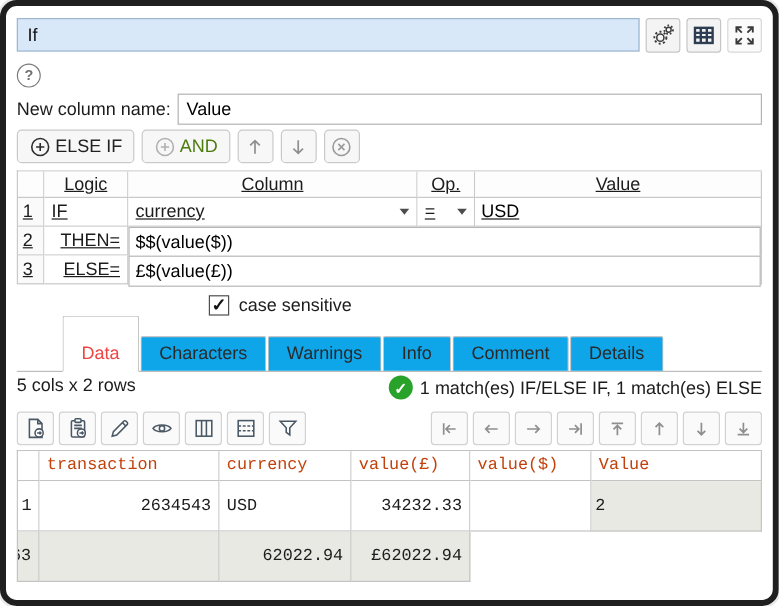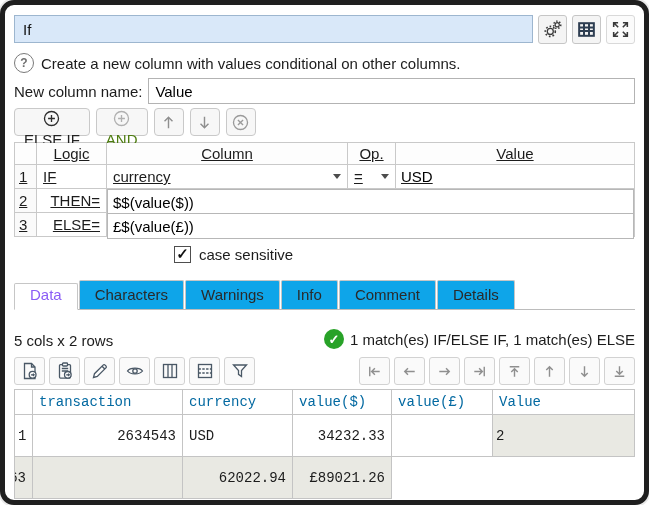--- a/index.html
+++ b/index.html
@@ -15,21 +15,21 @@
   .sq-btn.flat{border-color:#d9d9d9;background:#fbfbfb;}
   
   .help-row{display:flex;align-items:center;gap:7px;margin-top:8px;height:22px;font-size:15px;}
   .help-circle{width:18px;height:18px;border:1.4px solid #7a7a7a;border-radius:50%;color:#6f6f6f;
                display:flex;align-items:center;justify-content:center;font-size:12px;font-weight:bold;flex:0 0 auto;}
   .name-row{display:flex;align-items:center;gap:6px;margin-top:6px;height:22px;font-size:15px;}
   .name-input{flex:1;height:26px;border:1px solid #b3b3b3;font:15px "Liberation Sans",sans-serif;padding:0 6px;box-sizing:border-box;}
   
   .btn-row{display:flex;align-items:center;gap:6px;margin-top:6px;height:28px;}
   .btn{display:flex;align-items:center;gap:3px;height:28px;padding:0 9px;border:1px solid #c9c9c9;background:#f7f7f7;
-       border-radius:4px;font:15px "Liberation Sans",sans-serif;color:#222;cursor:pointer;flex-direction:column;}
+       border-radius:4px;font:15px "Liberation Sans",sans-serif;color:#222;cursor:pointer;}
   .btn.disabled{color:#4d7c0f;}
   .btn.icon-only{width:30px;padding:0;justify-content:center;}
   
   .logic{display:grid;grid-template-columns:22px 70px 241px 48px 1fr;margin-top:6px;
          border-left:1px solid #c9c9c9;border-top:1px solid #c9c9c9;font-size:15px;}
   .lc{border-right:1px solid #c9c9c9;border-bottom:1px solid #c9c9c9;display:flex;align-items:center;
       padding:0 6px;height:23px;box-sizing:border-box;background:#fff;text-decoration:underline;}
   .lc.hd{justify-content:center;height:22px;background:#fdfdfd;}
   .lc.num{justify-content:flex-start;background:#fafafa;padding:0 4px;}
   .lc.right{justify-content:flex-end;}
@@ -41,37 +41,37 @@
   .expr-input{width:100%;height:100%;border:1px solid #b7b7b7;box-sizing:border-box;font:15px "Liberation Sans",sans-serif;padding:12px 5px;}
   .cell-input{width:100%;height:100%;border:none;outline:none;font:15px "Liberation Sans",sans-serif;padding:0;background:transparent;}
   
   .cb-row{display:flex;align-items:center;gap:8px;margin-top:7px;margin-left:160px;height:20px;font-size:15px;}
   .cb{width:17px;height:17px;border:1.4px solid #4e4e4e;background:#fff;display:flex;align-items:center;
       justify-content:center;font-size:15px;font-weight:bold;color:#111;cursor:pointer;box-sizing:border-box;}
   
   .tabbar{display:flex;align-items:flex-end;margin-top:14px;border-bottom:1px solid #bcbcbc;height:31px;}
   .tab{padding:5px 15px 6px;border:1px solid #c6c6c6;border-bottom:none;background:#0ea5e9;font-size:15px;
        margin-right:1px;border-radius:2px 2px 0 0;cursor:pointer;color:#2a2a2a;}
-  .tab.active{background:#fff;padding-top:2px;margin-bottom:-1px;border-bottom:1px solid #fff;color:#8b5cf6;}
-  
-  .status-row{display:flex;align-items:flex-end;justify-content:space-between;margin-top:17px;height:22px;font-size:15px;}
+  .tab.active{background:#fff;padding-top:22px;margin-bottom:-1px;border-bottom:1px solid #fff;color:#ef4444;margin-left:38px;}
+  
+  .status-row{display:flex;align-items:flex-start;justify-content:space-between;margin-top:3px;height:22px;font-size:15px;}
   .status-right{display:flex;align-items:center;gap:6px;}
   .check-circle{width:20px;height:20px;border-radius:50%;background:#28a228;color:#fff;display:flex;
                 align-items:center;justify-content:center;font-size:13px;font-weight:bold;}
   
   .gtoolbar{display:flex;align-items:center;gap:4px;margin-top:8px;height:28px;}
   .tool-btn{width:31px;height:28px;border:1px solid #d2d2d2;background:#fafafa;border-radius:3px;
             display:flex;align-items:center;justify-content:center;padding:0;cursor:pointer;}
   .nav-group{margin-left:auto;display:flex;gap:4px;}
   
   .dgrid{display:grid;grid-template-columns:18px 150px 110px 99px 101px 1fr;margin-top:4px;
          font-family:"Liberation Mono",monospace;font-size:14px;border-top:1px solid #c4c4c4;border-left:1px solid #c4c4c4;}
   .dc{border-right:1px solid #c4c4c4;border-bottom:1px solid #c4c4c4;display:flex;align-items:center;
       padding:0 6px;height:25px;box-sizing:border-box;background:#fff;white-space:nowrap;overflow:hidden;}
-  .dc.hd{font-size:14px;color:#0369a1;}
+  .dc.hd{font-size:14px;color:#c2410c;}
   .dc.cell{height:42px;}
   .dc.right{justify-content:flex-end;}
   .dc.alt{background:#e9e9e3;}
   .dc.rownum{padding:0 3px;}
   svg{display:block;}
 </style>
 </head>
 <body>
 
 <div class="frame">
@@ -103,21 +103,20 @@
           <path d="M7.7 3.5H3.5v4.2M3.8 3.8l4 4"></path>
           <path d="M3.5 12.3v4.2h4.2M3.8 16.2l4-4"></path>
           <path d="M16.5 12.3v4.2h-4.2M16.2 16.2l-4-4"></path>
         </svg>
       </span>
     </button>
   </div>
 
   <div class="help-row">
     <span class="help-circle">?</span>
-    <span>Create a new column with values conditional on other columns.</span>
   </div>
 
   <div class="name-row">
     <span>New column name:</span>
     <input class="name-input" value="Value" style="">
   </div>
 
   <div class="btn-row">
     <button class="btn">
       <span style="color:#2d2d2d;">
@@ -336,30 +335,30 @@
           </svg>
         </span>
       </button>
     </span>
   </div>
 
   <div class="dgrid">
     <div class="dc hd rownum"></div>
     <div class="dc hd">transaction</div>
     <div class="dc hd">currency</div>
+    <div class="dc hd">value(£)</div>
     <div class="dc hd">value($)</div>
-    <div class="dc hd">value(£)</div>
     <div class="dc hd">Value</div>
 
     <div class="dc cell rownum">1</div>
     <div class="dc cell right">2634543</div>
     <div class="dc cell">USD</div>
     <div class="dc cell right">34232.33</div>
     <div class="dc cell right"></div>
 
     <div class="dc cell rownum alt">2</div>
     <div class="dc cell right alt">9233663</div>
     <div class="dc cell right alt"></div>
     <div class="dc cell right alt">62022.94</div>
-    <div class="dc cell right alt">£89021.26</div>
+    <div class="dc cell right alt">£62022.94</div>
   </div>
 
 </div>
 
 </body></html>

